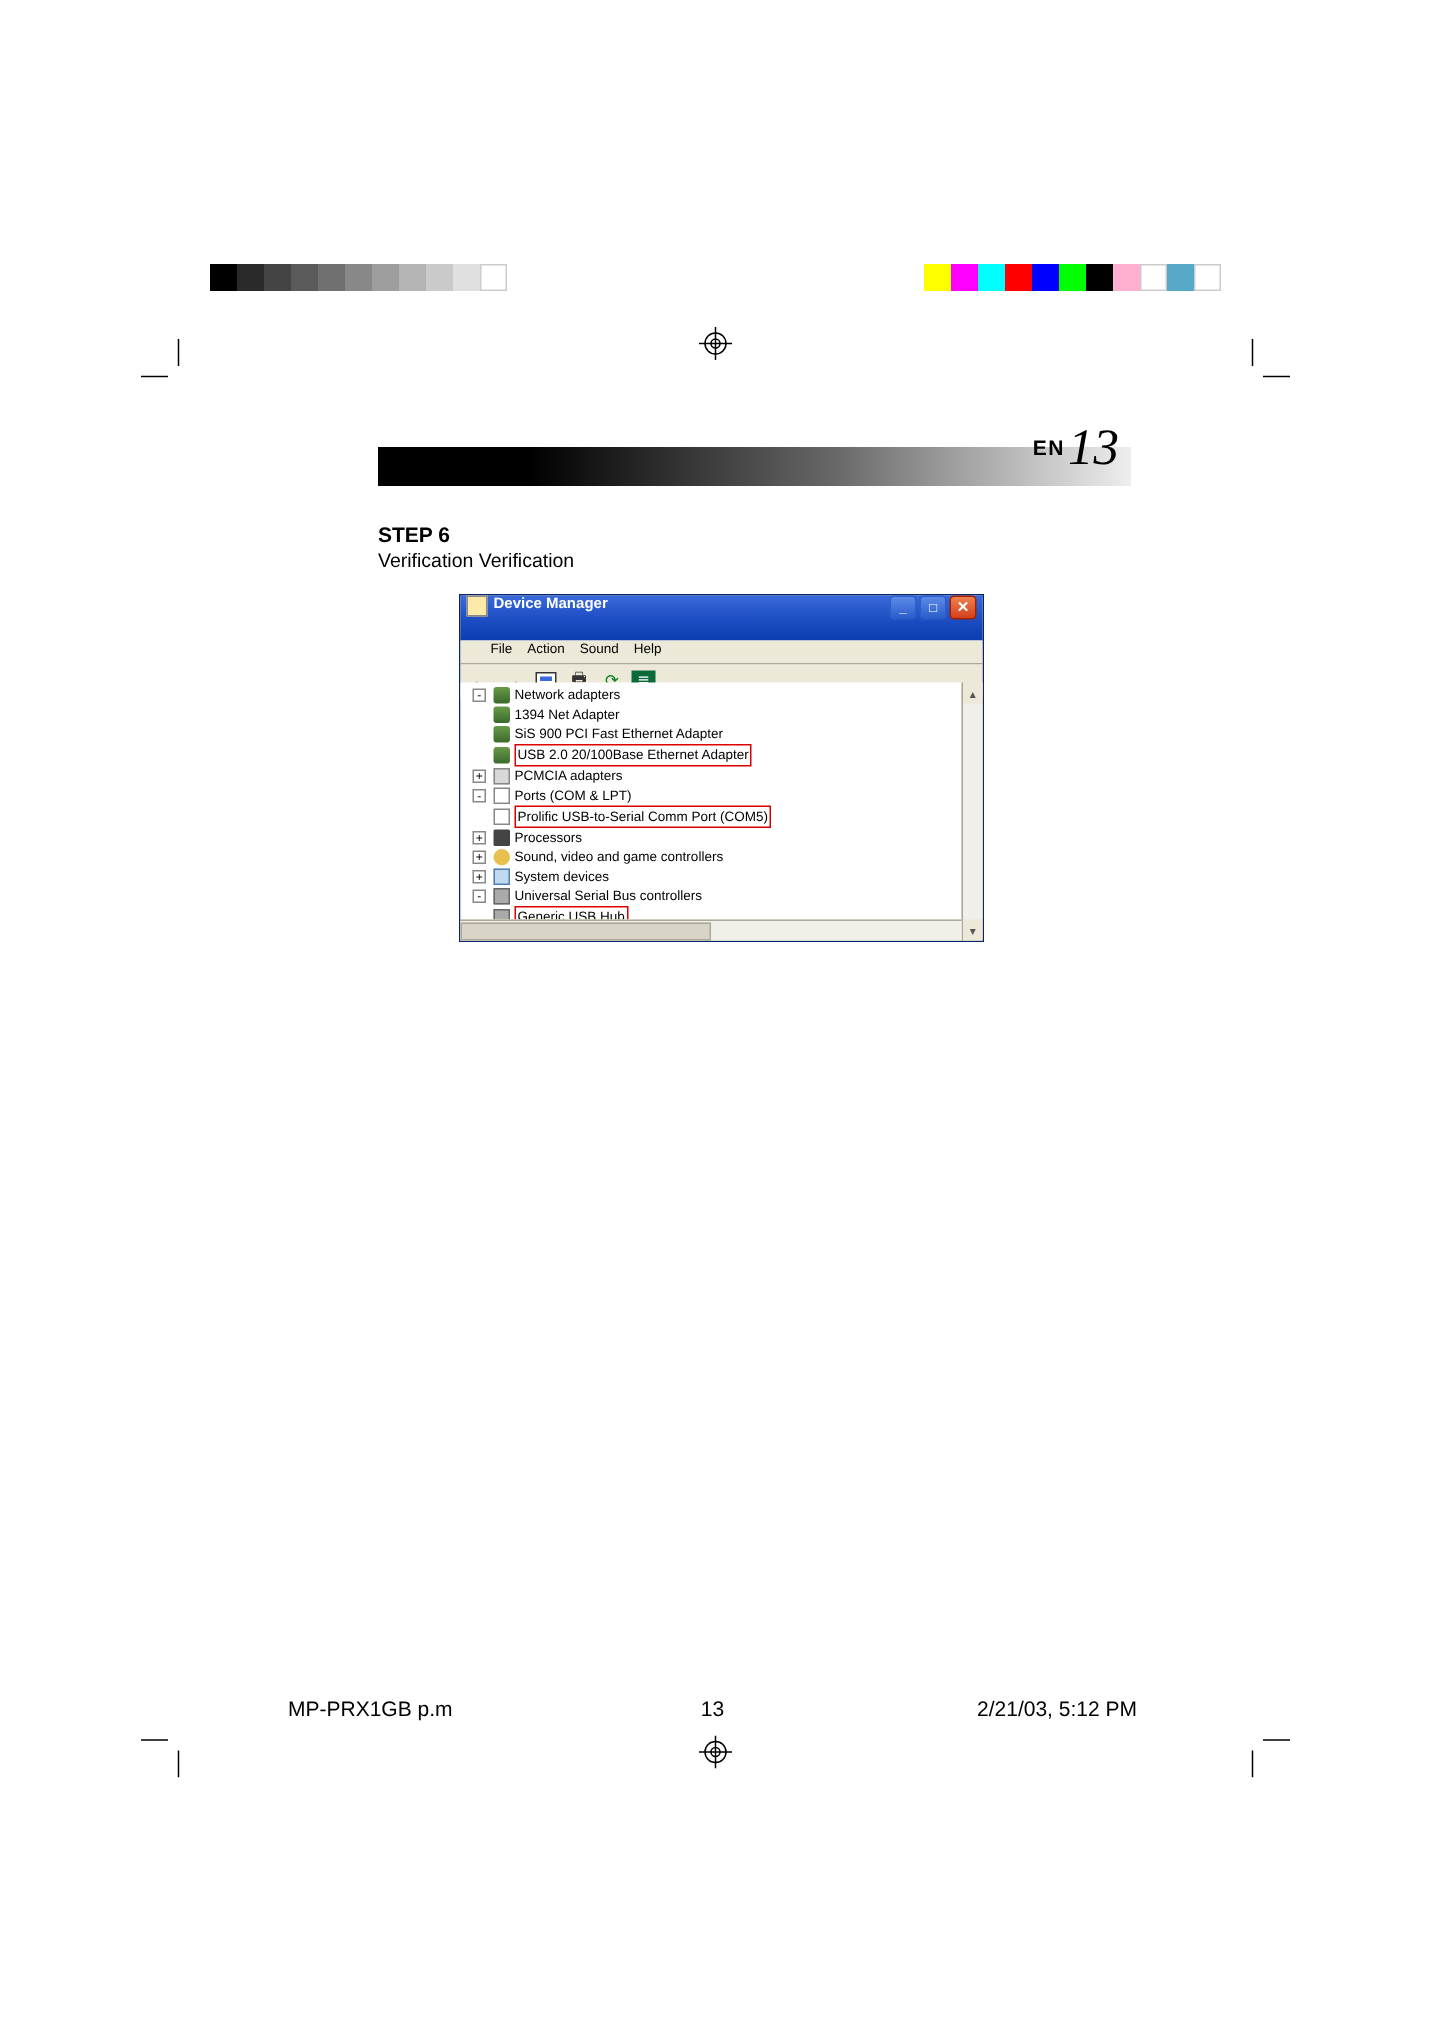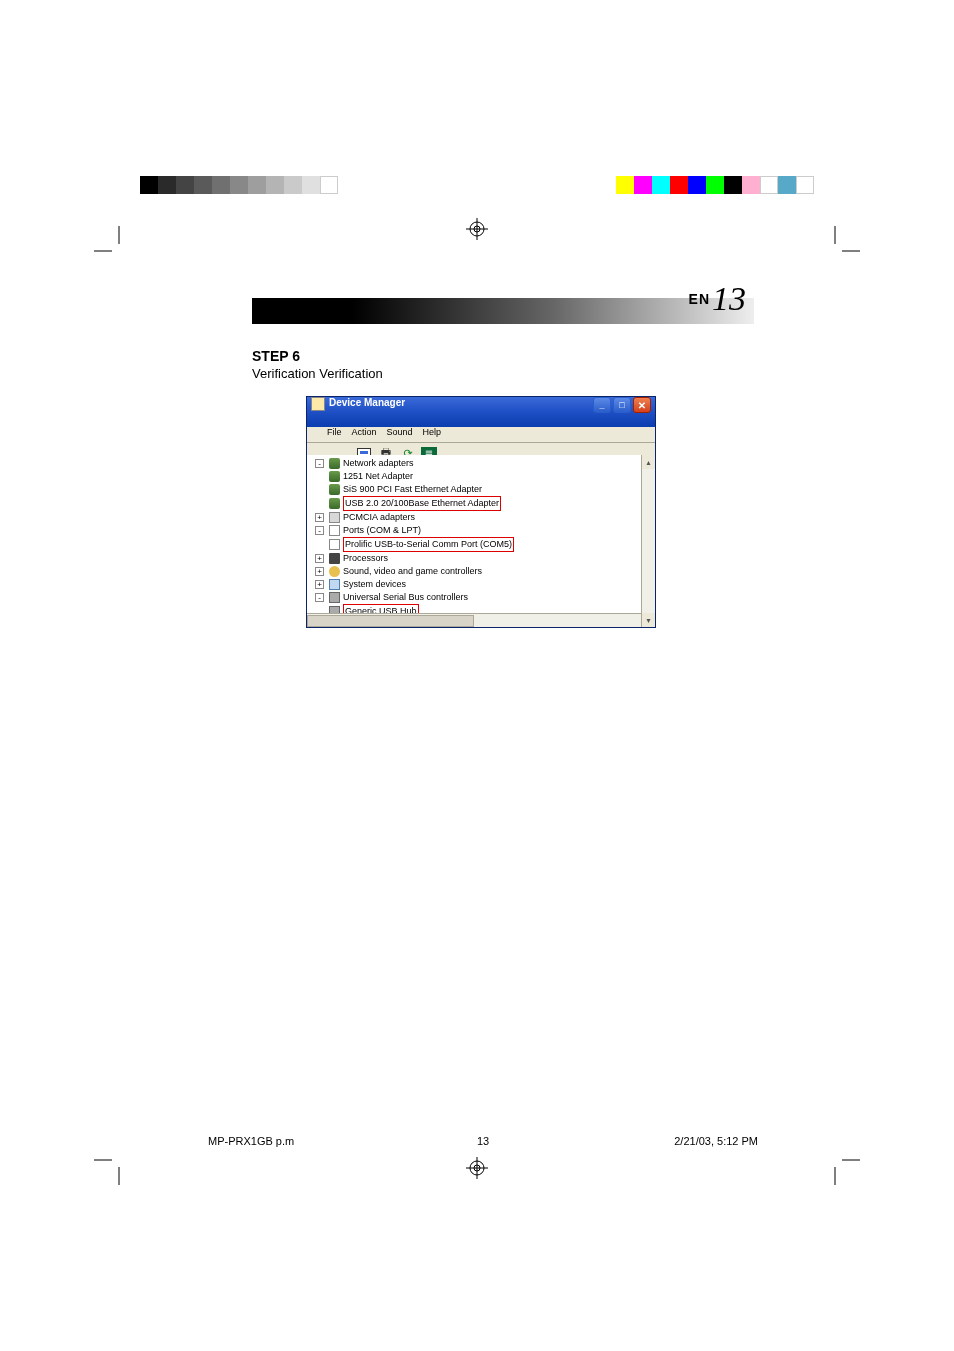--- a/index.html
+++ b/index.html
@@ -152,23 +152,23 @@
   .ic-card { background:#d8d8d8; border:1px solid #888; }
   .ic-port { background:#fff; border:1px solid #888; }
   .ic-proc { background:#444; border-radius:1px; }
   .ic-sound { background:#e8c050; border-radius:50%; }
   .ic-sys { background:#c0d8f0; border:1px solid #5080b0; }
   .ic-usb { background:#aaa; border:1px solid #666; }
 
   .footer-line {
     position:absolute;
     bottom: 204px;
-    left: 208px;
+    left: 192px;
     right: 196px;
-    font-size: 11px;
+    font-size: 14px;
     color:#000;
     display:flex;
     justify-content:space-between;
   }
   .footer-center { position:absolute; left:50%; transform:translateX(-50%); }
 </style>
 </head>
 <body>
 
 <div class="page">
@@ -280,21 +280,21 @@
       <ul>
         <li>
           <div class="tree-item">
               <span class="exp">-</span>
               <span class="tree-icon ic-net"></span>
               <span>Network adapters</span>
             </div>
           <ul>
             <li class="tree-item">
                 <span class="tree-icon ic-net"></span>
-                <span>1251 Net Adapter</span>
+                <span>1394 Net Adapter</span>
               </li>
             <li class="tree-item">
                 <span class="tree-icon ic-net"></span>
                 <span>SiS 900 PCI Fast Ethernet Adapter</span>
               </li>
             <li class="tree-item">
                 <span class="tree-icon ic-net"></span>
                 <span class="redbox">USB 2.0 20/100Base Ethernet Adapter</span>
               </li>
           </ul>

